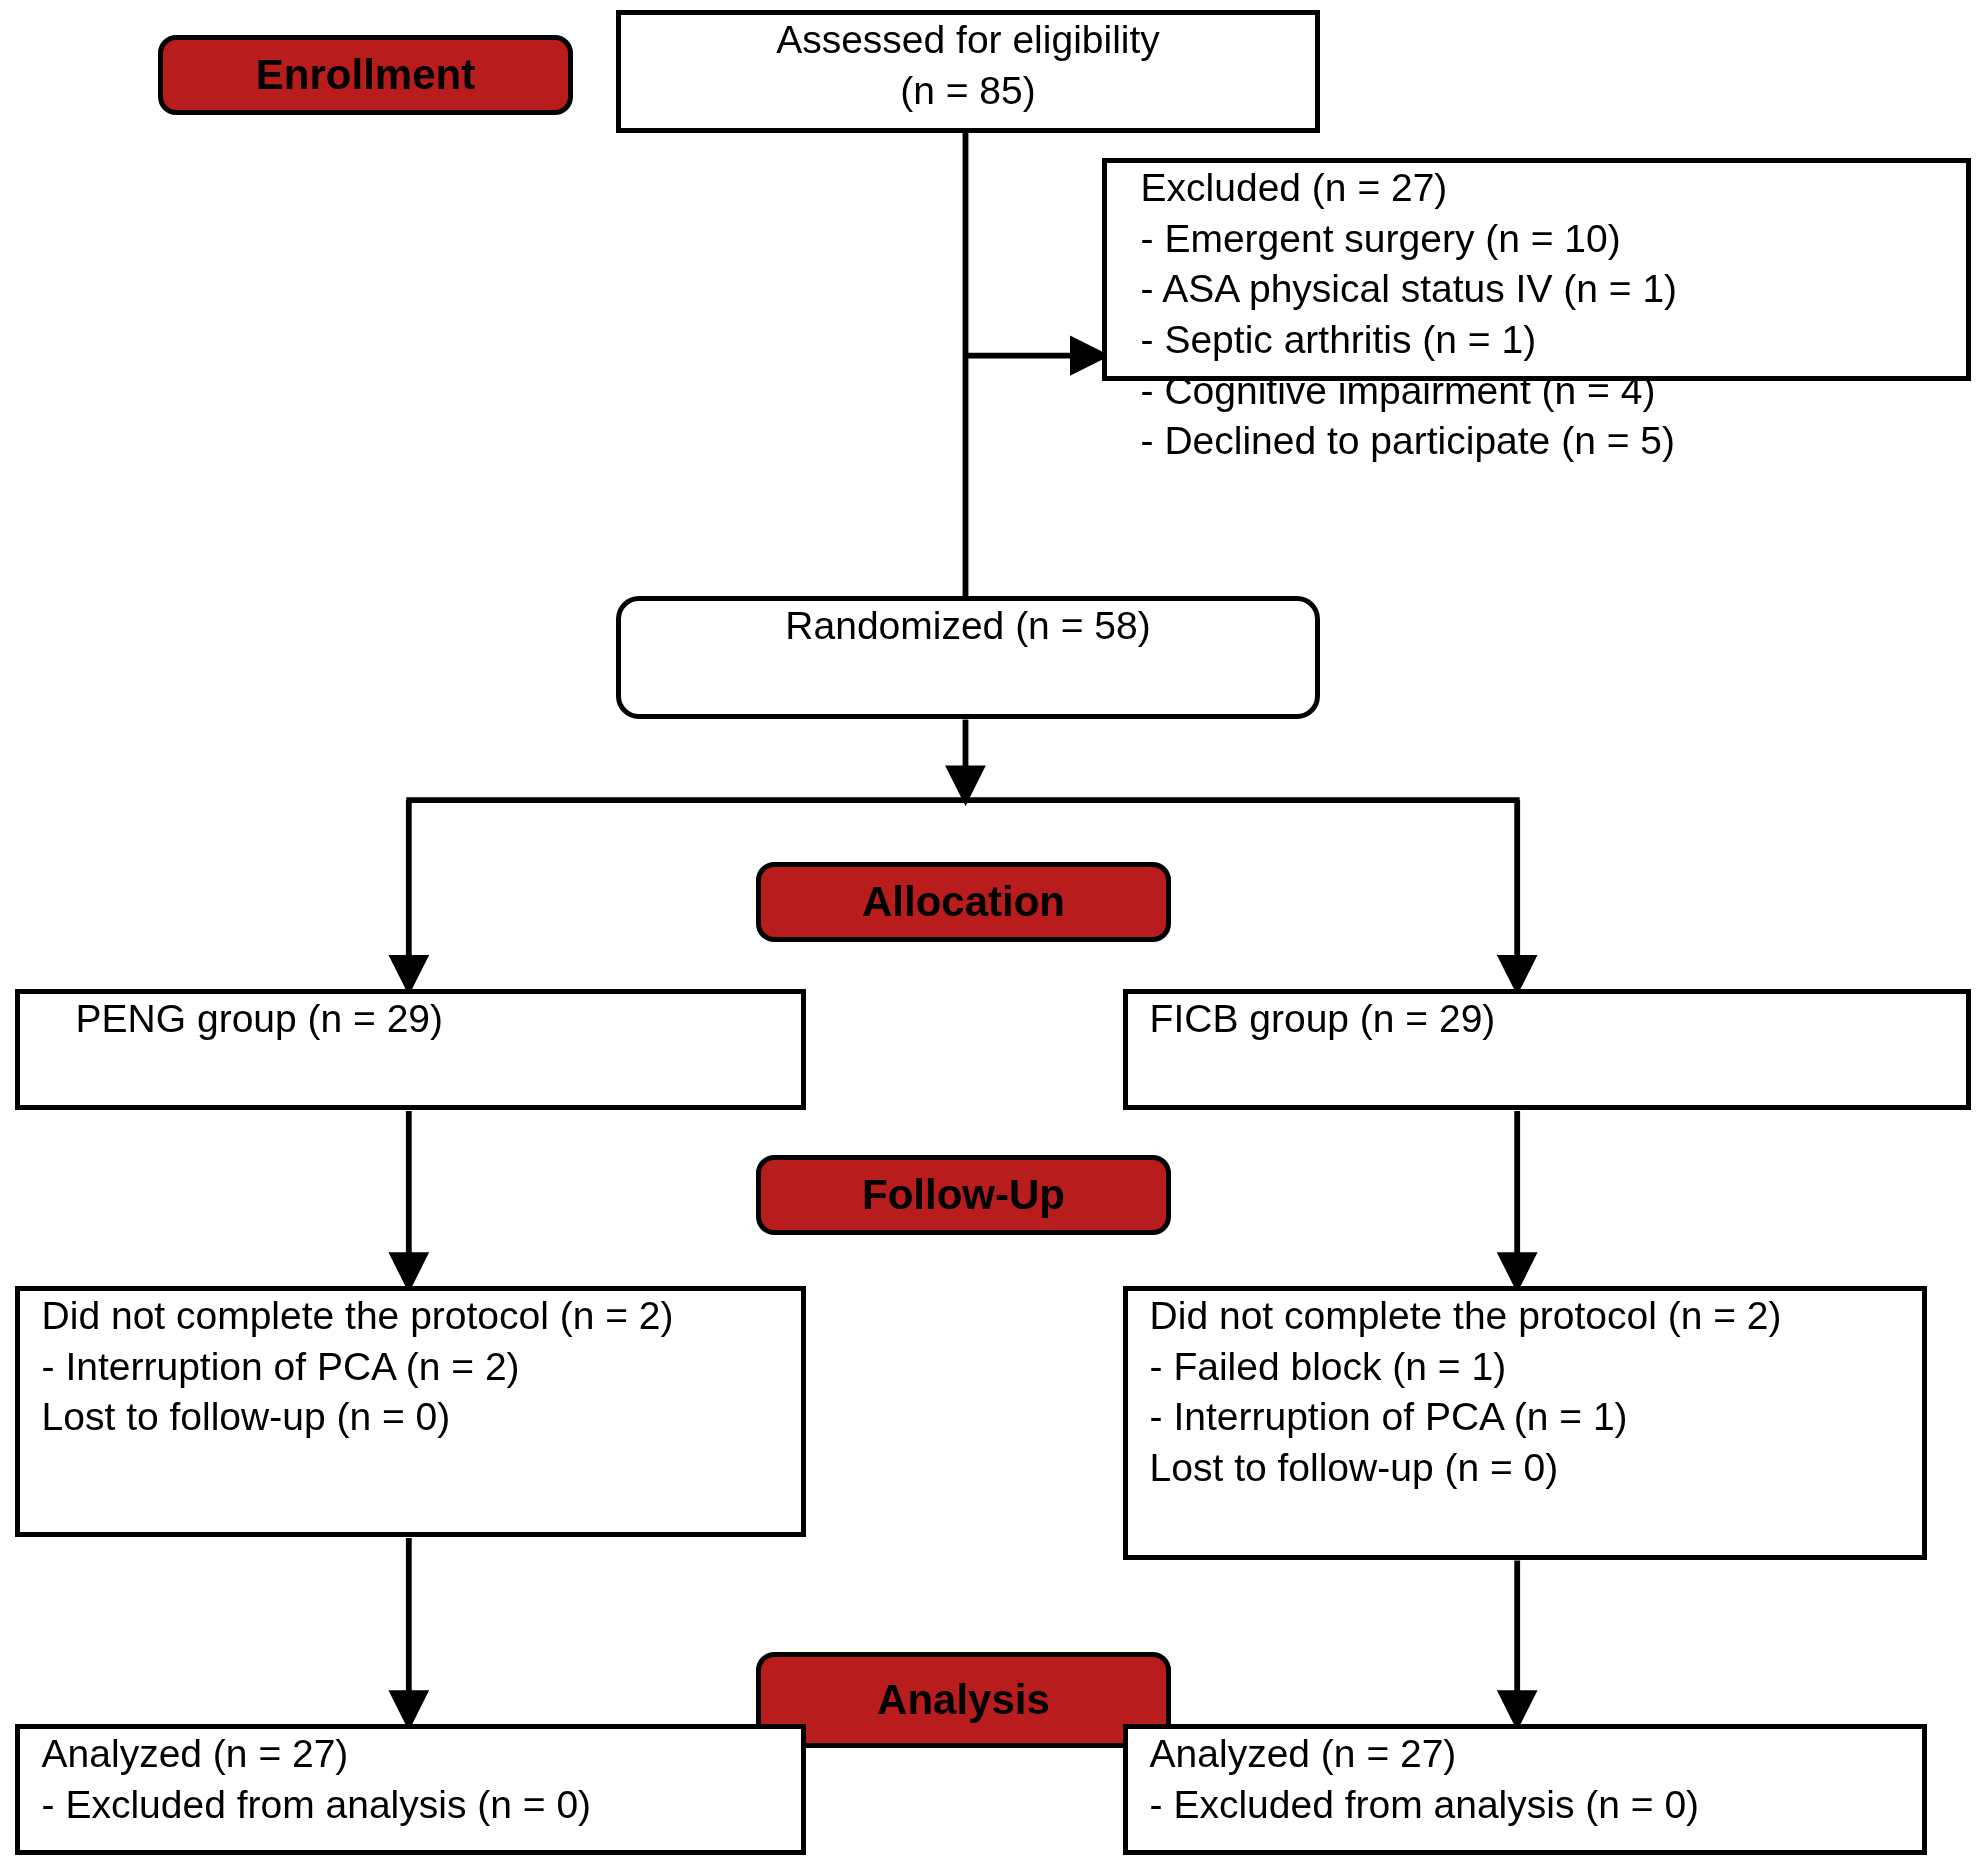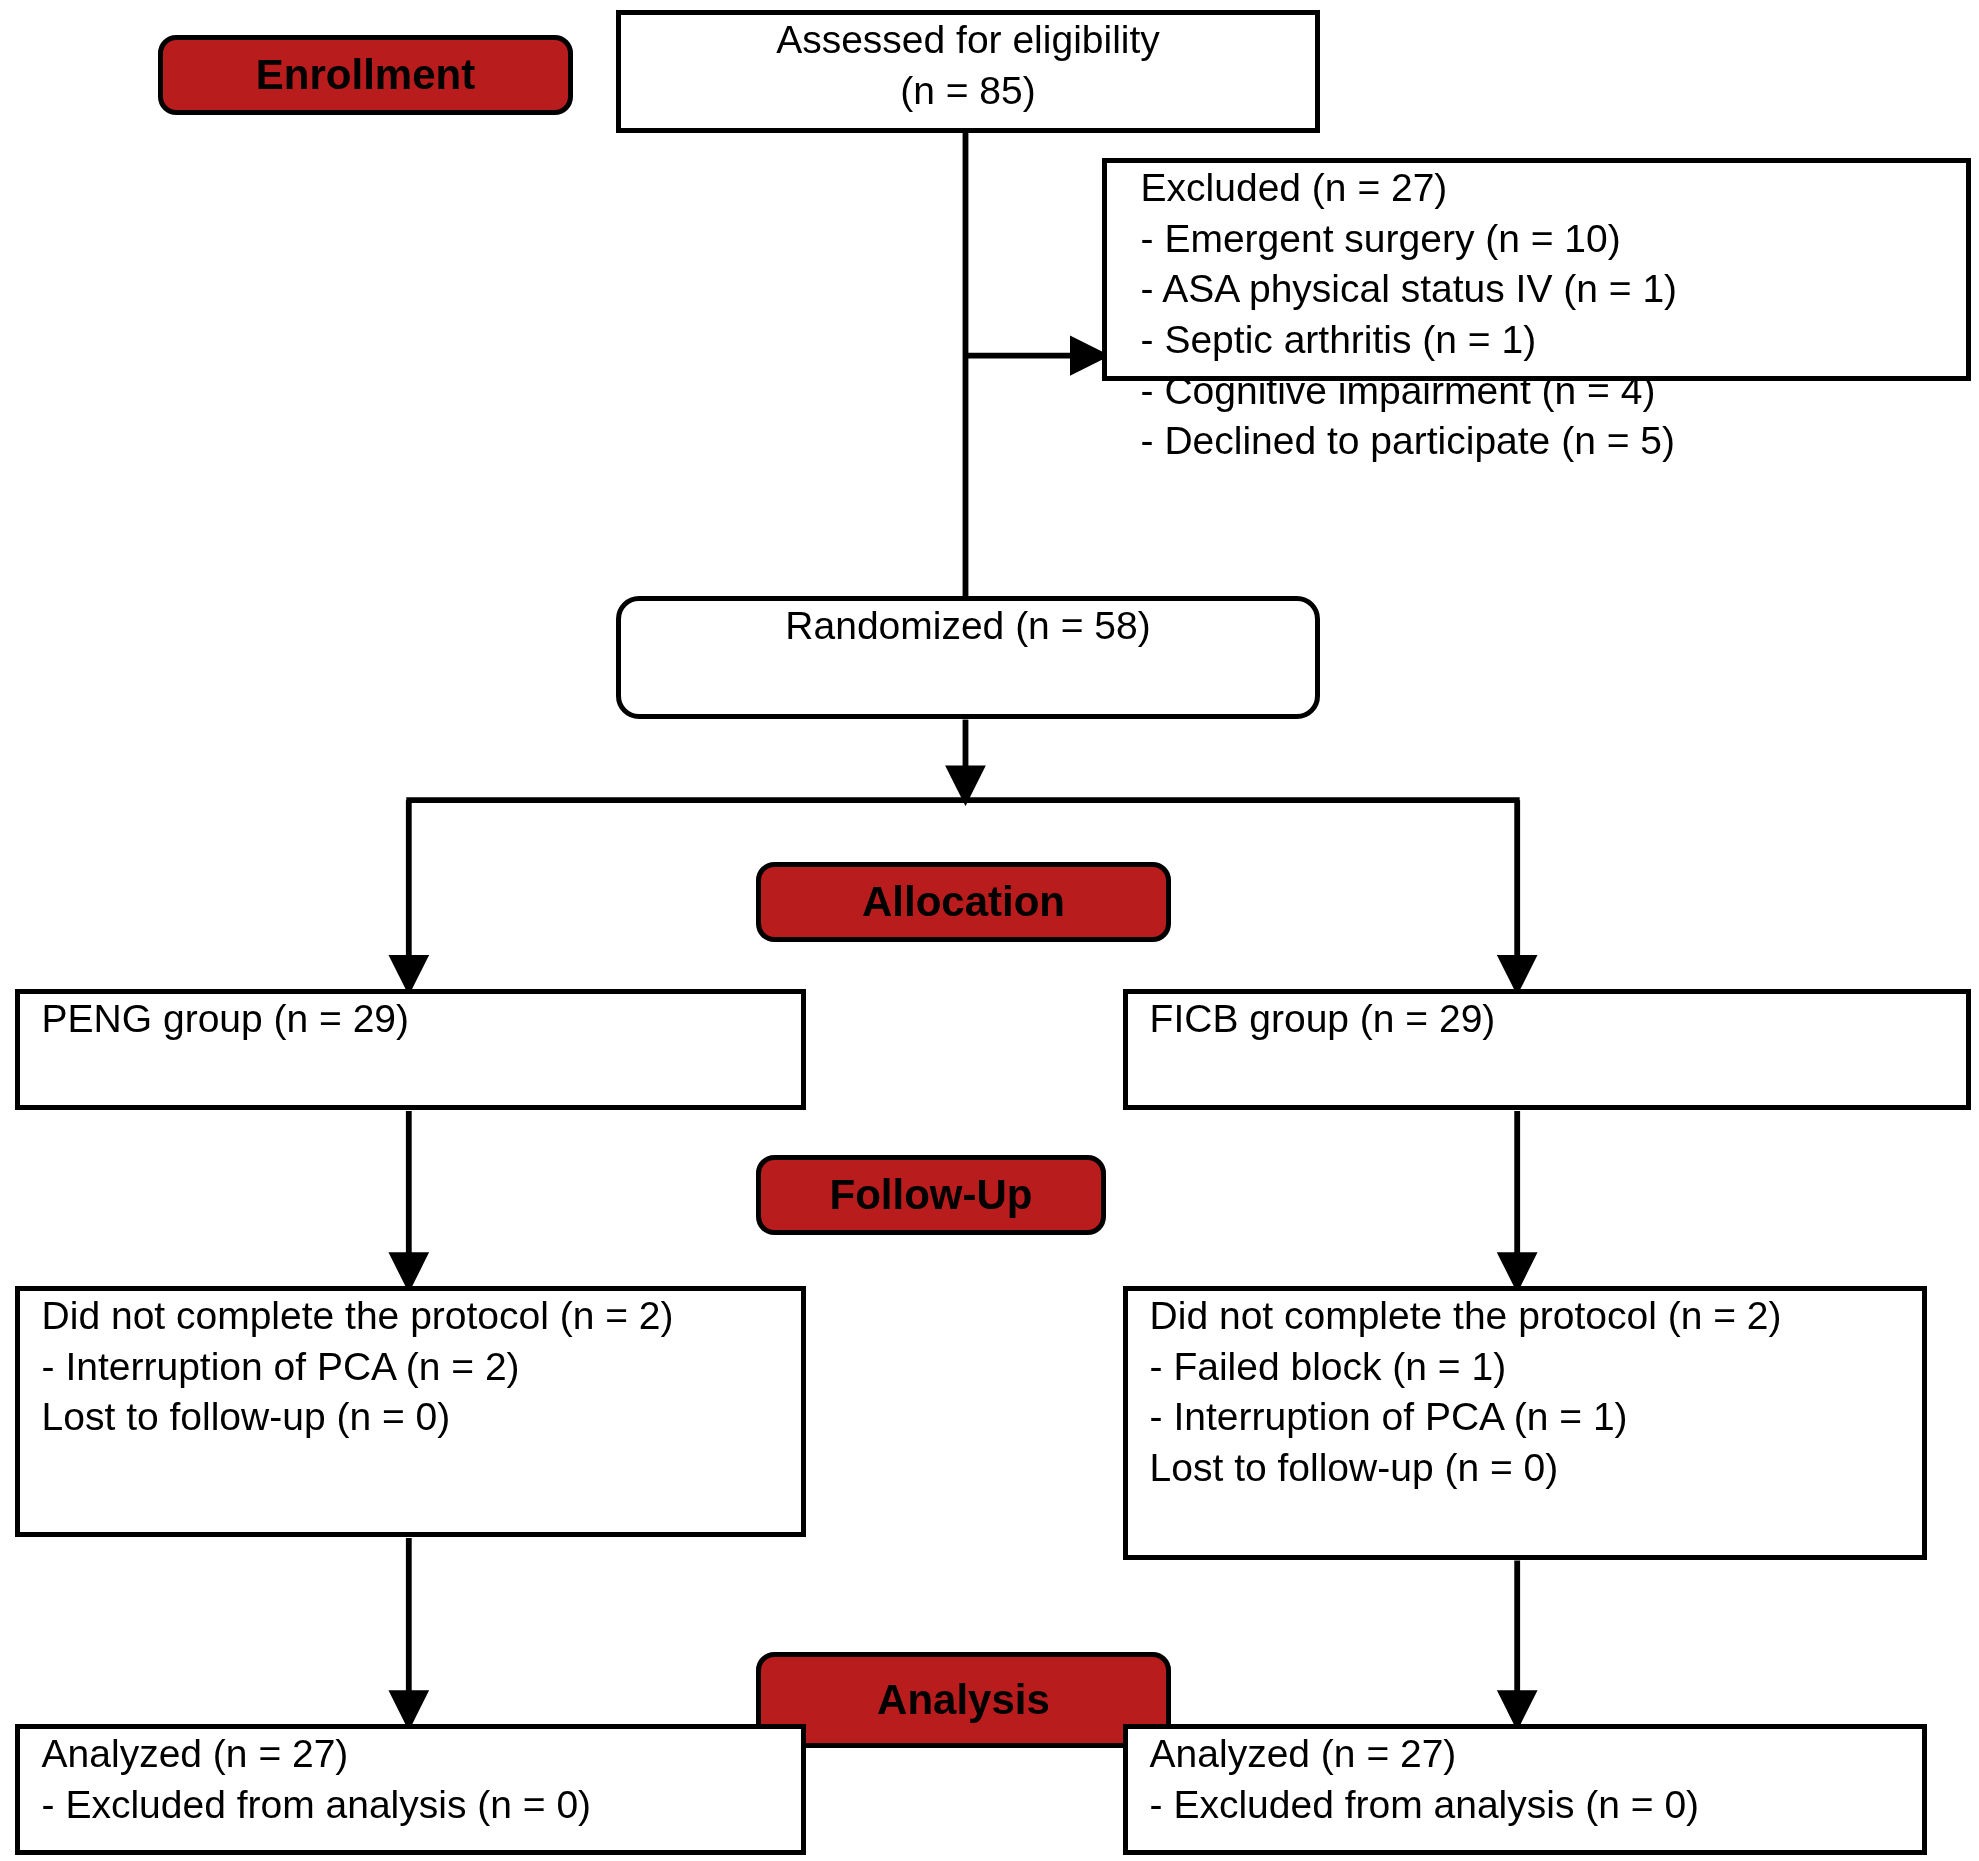--- a/index.html
+++ b/index.html
@@ -100,21 +100,21 @@
   </svg>
 
   <div class="stage" style="left:158px; top:35px; width:415px; height:80px;">
     <span class="stage-label">Enrollment</span>
   </div>
 
   <div class="stage" style="left:756px; top:862px; width:415px; height:80px;">
     <span class="stage-label">Allocation</span>
   </div>
 
-  <div class="stage" style="left:756px; top:1155px; width:350px; height:80px;">
+  <div class="stage" style="left:756px; top:1155px; width:415px; height:80px;">
     <span class="stage-label">Follow-Up</span>
   </div>
 
   <div class="stage" style="left:756px; top:1652px; width:415px; height:96px;justify-content:center;">
     <span class="stage-label">Analysis</span>
   </div>
 
   <div class="node centered" style="left:616px; top:10px; width:704px; height:123px;">
     <div class="line">Assessed for eligibility</div>
     <div class="line">(n = 85)</div>
@@ -126,21 +126,21 @@
     <div class="line">- ASA physical status IV (n = 1)</div>
     <div class="line">- Septic arthritis (n = 1)</div>
     <div class="line">- Cognitive impairment (n = 4)</div>
     <div class="line">- Declined to participate (n = 5)</div>
   </div>
 
   <div class="node centered" style="left:616px; top:596px; width:704px; height:123px;border-radius:23px;">
     <div class="line">Randomized (n = 58)</div>
   </div>
 
-  <div class="node lefted" style="left:15px; top:989px; width:791px; height:121px;">
+  <div class="node lefted" style="left:15px; top:989px; width:791px; height:121px;padding-left:34px;">
     <div class="line">PENG group (n = 29)</div>
   </div>
 
   <div class="node lefted" style="left:1123px; top:989px; width:848px; height:121px;">
     <div class="line">FICB group (n = 29)</div>
   </div>
 
   <div class="node lefted" style="left:15px; top:1286px; width:791px; height:251px;">
     <div class="line">Did not complete the protocol (n = 2)</div>
     <div class="line">- Interruption of PCA (n = 2)</div>

